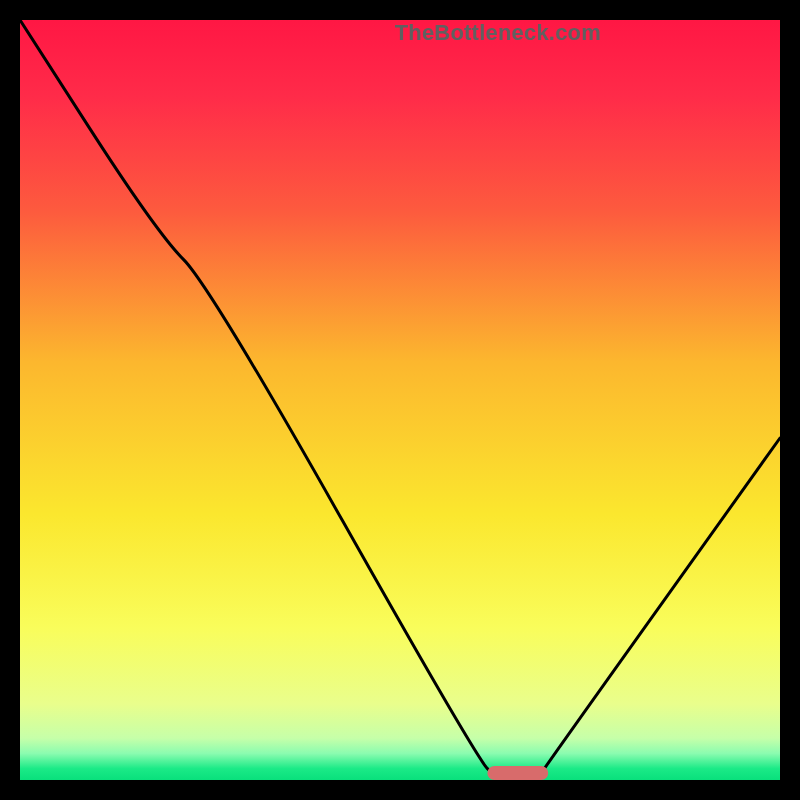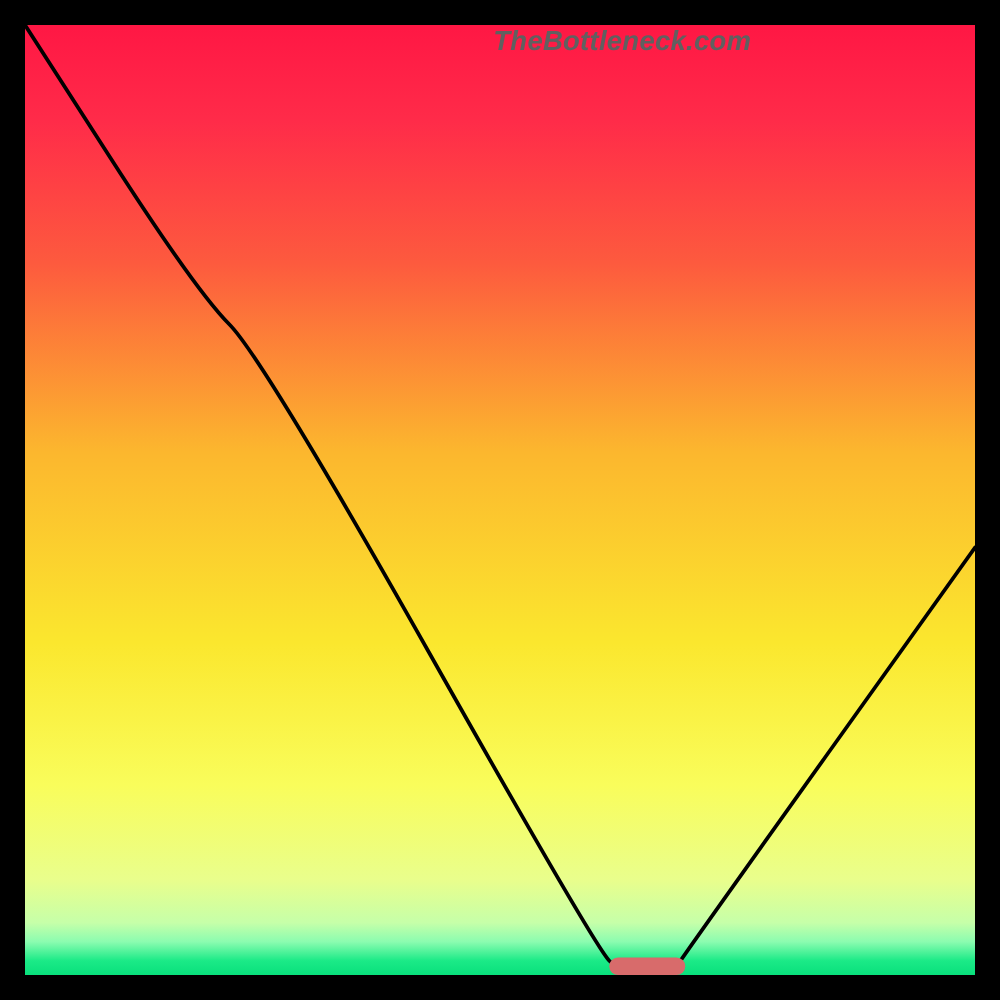--- a/index.html
+++ b/index.html
@@ -11,21 +11,20 @@
     overflow: hidden;
     font-family: Arial, Helvetica, sans-serif;
   }
   .frame {
     position: absolute;
     left: 20px;
     top: 20px;
     width: 603px;
     height: 760px;
     background: #000000;
-    font-style: italic;
   }
   .plot-area {
     position: absolute;
     left: 0;
     top: 0;
     width: 760px;
     height: 760px;
   }
   .watermark {
     position: absolute;

